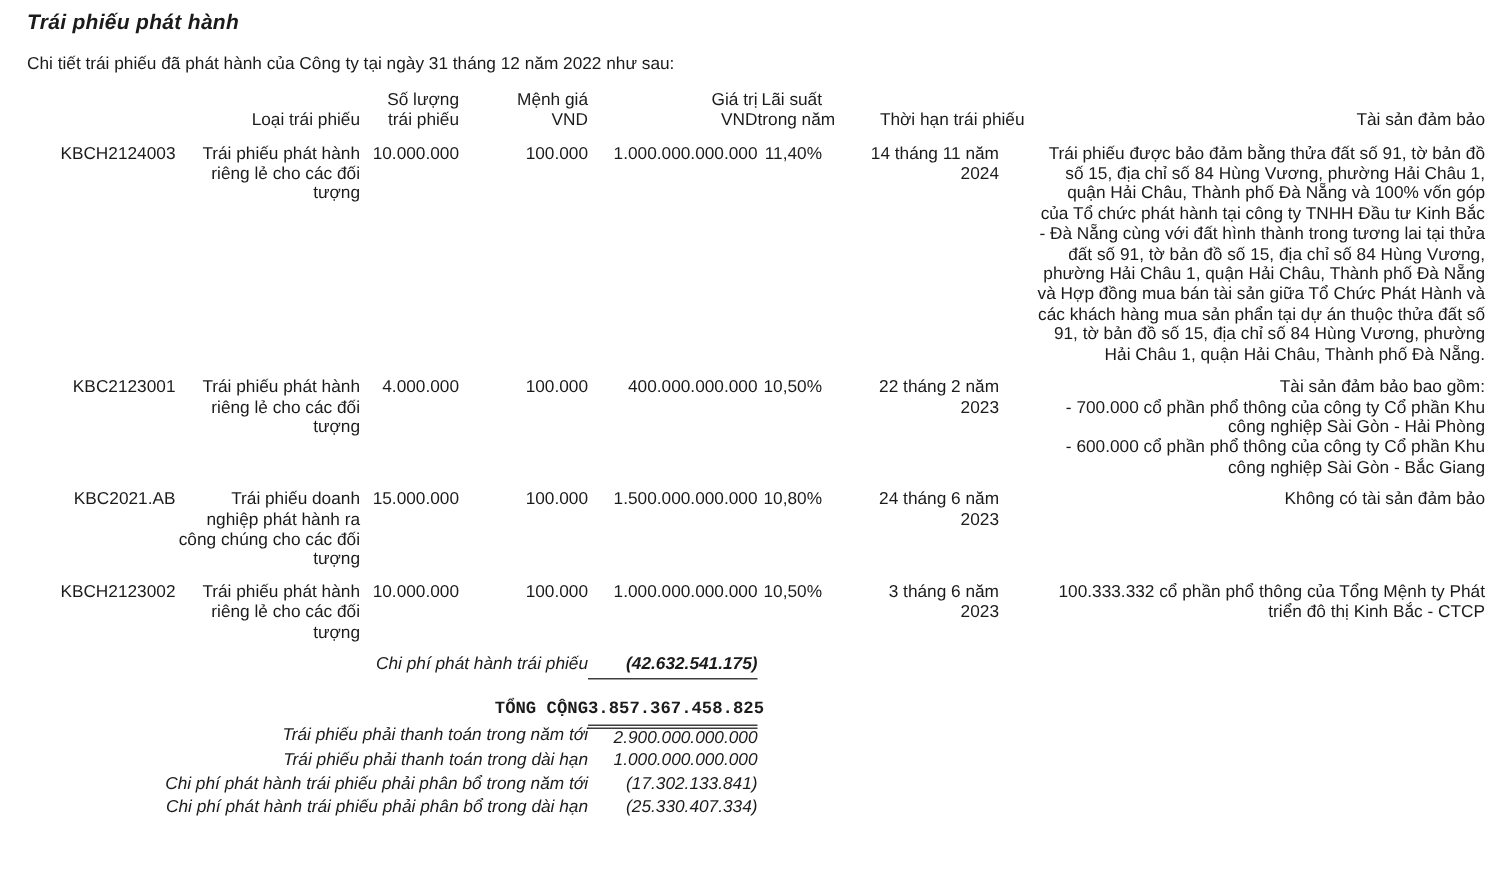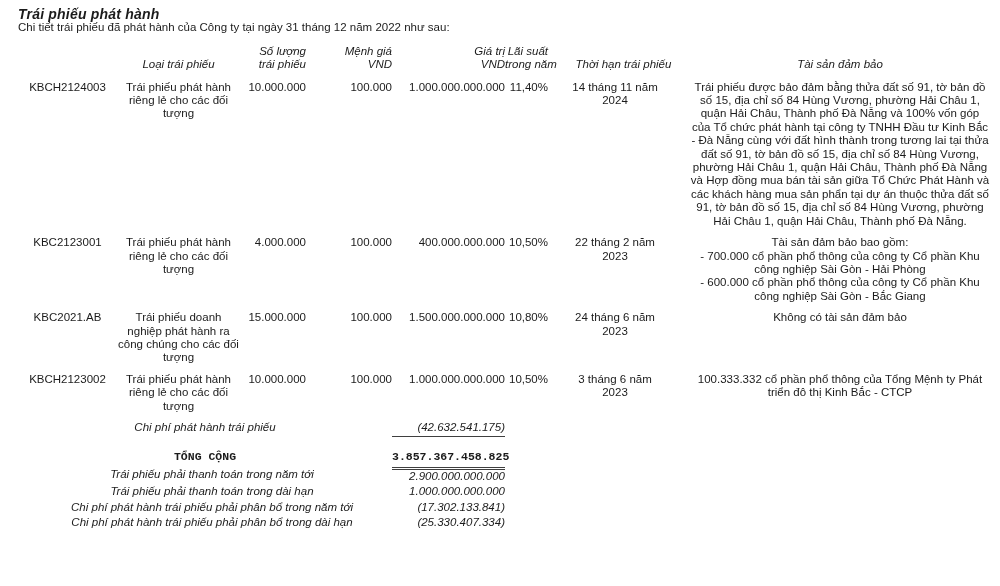--- a/index.html
+++ b/index.html
@@ -5,36 +5,36 @@
   html,body { margin:0; padding:0; }
   body {
     width:1000px; height:586px; background:#ffffff; color:#1b1b1b;
     font-family:"Liberation Sans", sans-serif; font-size:11.5px; line-height:13.4px;
     overflow:hidden;
   }
   .doc { padding:8px 10px 0 18px; }
   .title {
     font-family:"Liberation Sans", sans-serif;
     font-size:14px; font-weight:bold; font-style:italic;
-    margin:0 0 0 0; letter-spacing:.2px;
+    margin:0 0 16px 0; letter-spacing:.2px;
   }
   .subtitle { margin:0 0 10px 0; }
   table.bonds { border-collapse:collapse; table-layout:fixed; width:972px; }
-  th, td { padding:0; vertical-align:top; text-align:center; font-weight:normal; }
-  thead th { vertical-align:bottom; font-style:italic; padding-bottom:9px;margin-top:42px; }
+  th, td { padding:0; vertical-align:top; text-align:right; font-weight:normal; }
+  thead th { vertical-align:bottom; padding-bottom:9px;margin-top:42px; }
   thead th div { white-space:nowrap; }
   .num { text-align:right; }
   .c-term-pad { padding-left:16px; }
   .c-coll-pad { padding-left:7px; }
   .brow td { padding-bottom:8px; }
   .term-text { max-width:102px; }
   .it { font-style:italic; }
   .b  { font-weight:bold;font-family:Liberation Mono, monospace; }
   .ind { padding-left:14px; }
-  td.rule  { border-bottom:1.5px solid #3f3f3f; padding-bottom:2px; }
+  td.rule  { border-bottom:1.5px solid #3f3f3f; padding-bottom:2px;font-weight:bold; }
   td.drule { border-bottom:3px double #3f3f3f; padding-bottom:3px; }
   tr.cost-row td { padding-bottom:2px; }
   tr.total-row td { padding-top:13px; }
   tr.section-row td { padding-top:9px; }
   tr.bd-row td { padding-bottom:2px; }
 </style>
 </head>
 <body>
 
 <div class="doc">

